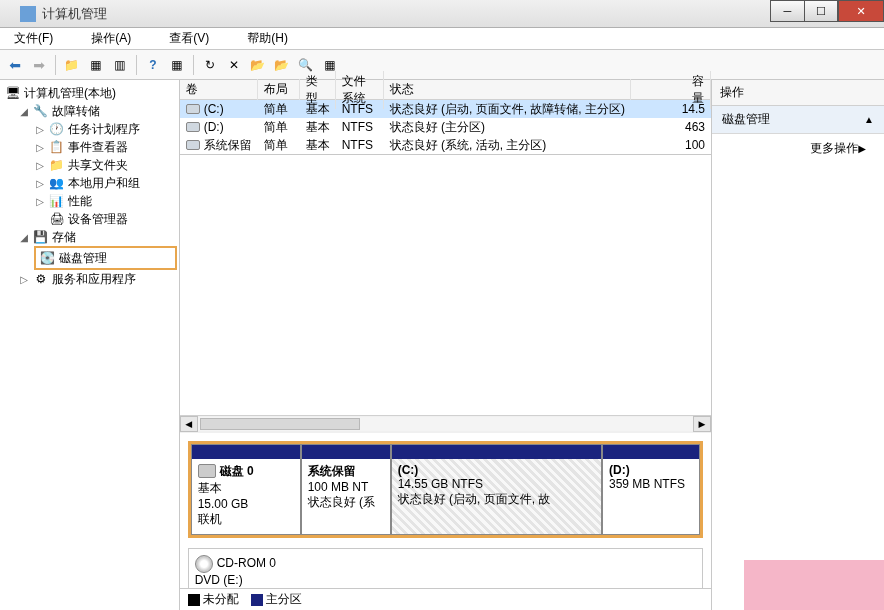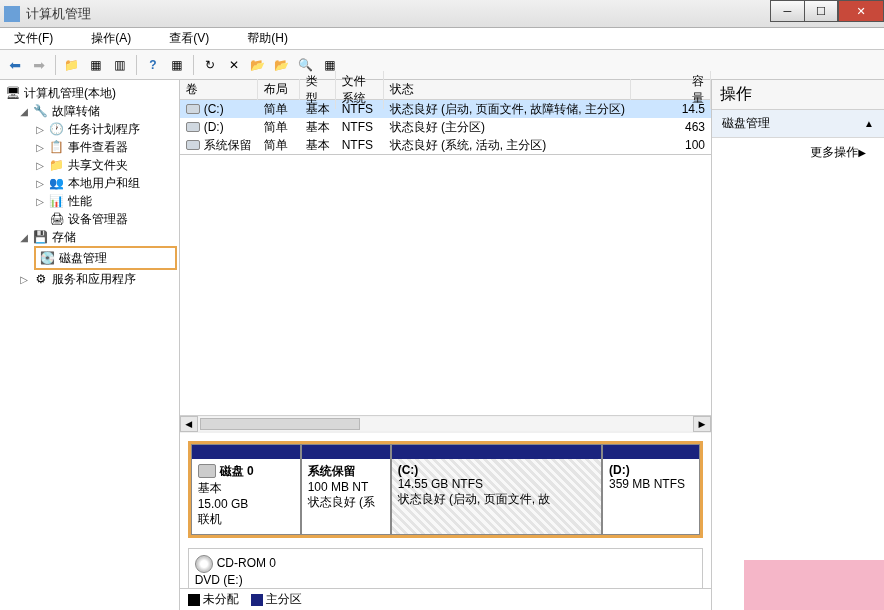--- a/index.html
+++ b/index.html
@@ -1,19 +1,19 @@
 <!DOCTYPE html>
 <html><head>
 <meta charset="utf-8">
 <style>
 * { box-sizing: border-box; margin: 0; padding: 0; font-family: "Microsoft YaHei", "SimSun", sans-serif; font-size: 12px; }
 body { background: #fff; width: 884px; height: 610px; overflow: hidden; position: relative; }
 
 
-.titlebar { height: 28px; background: linear-gradient(#f0f0f0, #e0e0e0); border-bottom: 1px solid #b0b0b0; display: flex; align-items: center; padding: 0 4px; position: relative; }
+.titlebar { height: 28px; background: linear-gradient(#f0f0f0, #e0e0e0); border-bottom: 1px solid #b0b0b0; display: flex; align-items: center; padding: 0 20px; position: relative; }
 .titlebar .app-icon { width: 16px; height: 16px; background: #6aa0d8; margin-right: 6px; display: inline-block; }
 .titlebar .title { flex: 1; color: #333; font-size: 13px; }
 .win-controls { position: absolute; right: 0; top: 0; display: flex; }
 .win-btn { width: 34px; height: 22px; border: 1px solid #555; background: linear-gradient(#fafafa,#d8d8d8); display: flex; align-items: center; justify-content: center; font-size: 11px; }
 .win-btn.minimize { border-right: none; }
 .win-btn.maximize { }
 .win-btn.close { width: 46px; background: #c8493a; color: #fff; }
 
 
 .menubar { height: 22px; border-bottom: 1px solid #c8c8c8; display: flex; align-items: flex-end; padding: 0 6px; gap: 22px; }
@@ -85,21 +85,21 @@
 .cdrom-info .cdico { display: inline-block; width: 18px; height: 18px; border: 1px solid #888; border-radius: 50%; vertical-align: middle; margin-right: 4px; background: radial-gradient(circle, #fff 30%, #ccc 60%); }
 
 
 .legend { border-top: 1px solid #c8c8c8; padding: 2px 8px; display: flex; gap: 12px; align-items: center; font-size: 11px; }
 .leg-box { width: 12px; height: 12px; display: inline-block; vertical-align: middle; margin-right: 3px; }
 .leg-unalloc { background: #000; }
 .leg-primary { background: #1a237e; }
 
 
 .actions-panel { width: 192px; }
-.actions-header { background: #f6f6f6; padding: 4px 8px; border-bottom: 1px solid #d0d0d0; font-size: 16px; }
+.actions-header { background: #f6f6f6; padding: 4px 8px; border-bottom: 1px solid #d0d0d0; font-size: 12px; }
 .actions-section { background: #eaf1f9; padding: 5px 10px; display: flex; justify-content: space-between; align-items: center; border-bottom: 1px solid #d8d8d8; }
 .actions-item { padding: 6px 18px; display: flex; justify-content: flex-end; align-items: center; }
 .arrow-right { font-size: 10px; }
 .arrow-up { font-size: 10px; }
 
 
 .watermark { position: absolute; right: 0; bottom: 0; width: 140px; height: 50px; background: #f5b6c8; }
 
 </style>
 </head>

